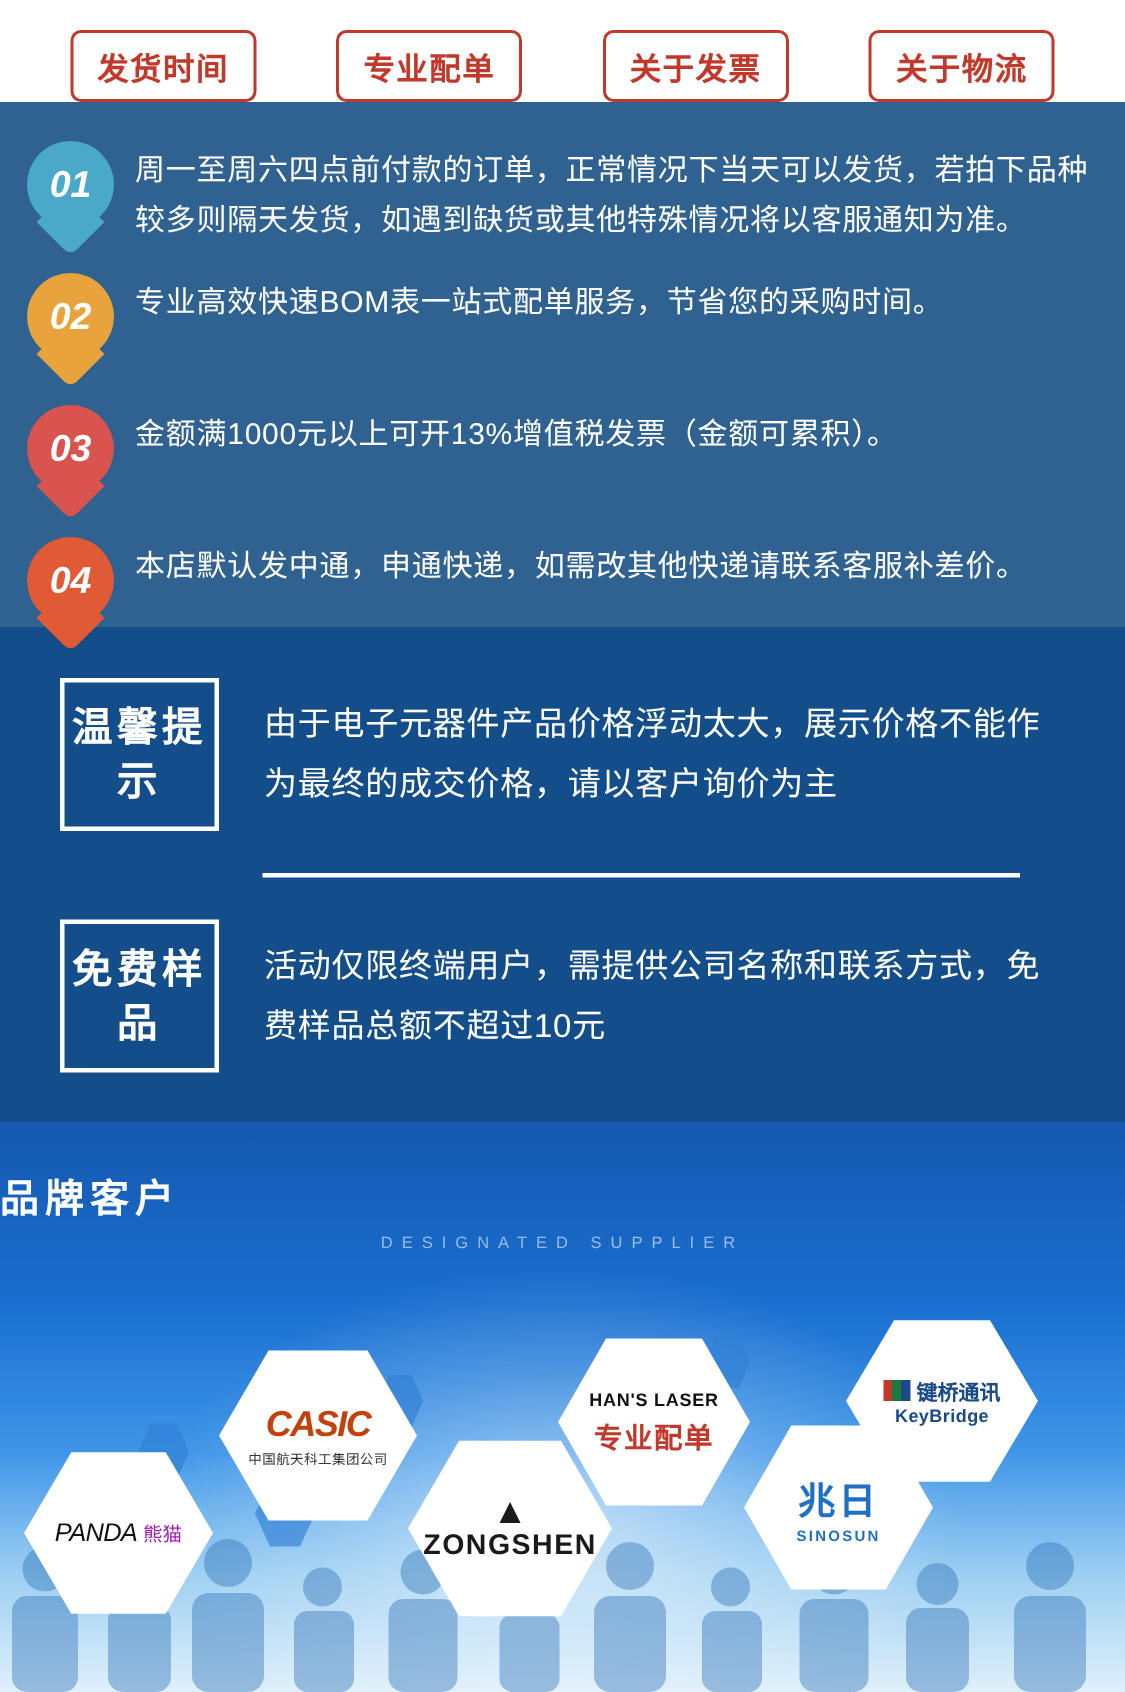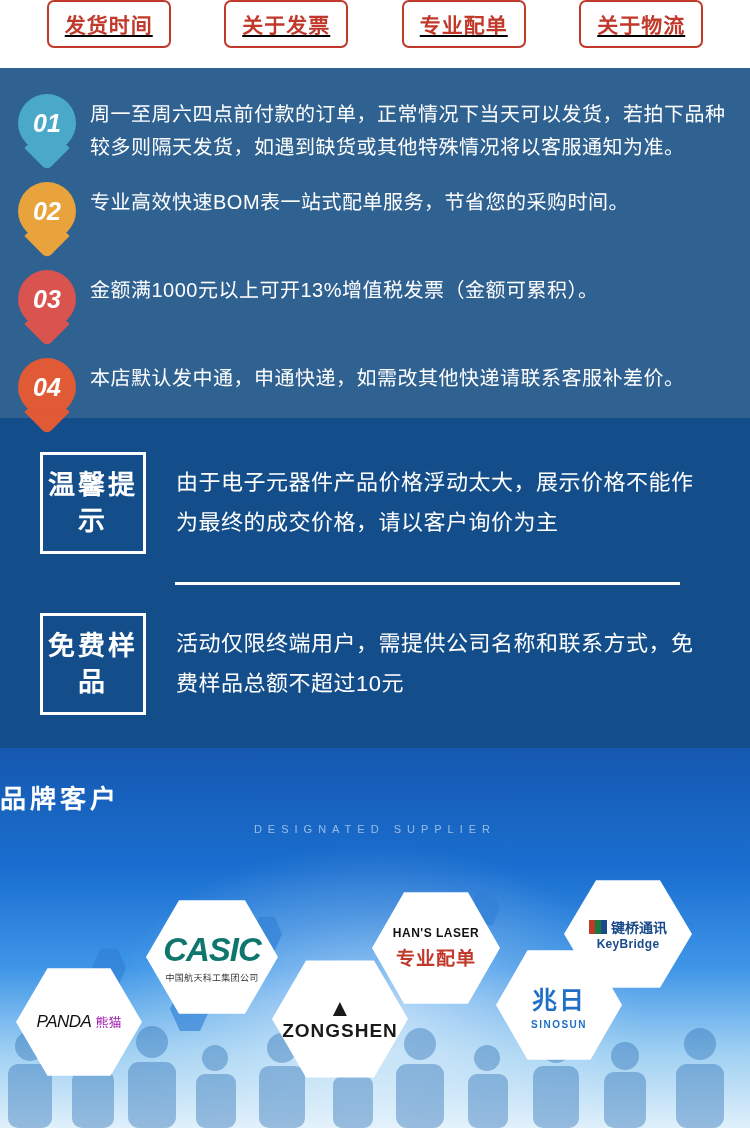--- a/index.html
+++ b/index.html
@@ -12,26 +12,25 @@
     height: 1128px;
     font-family: "Liberation Sans", "DejaVu Sans", sans-serif;
     overflow: hidden;
     position: relative;
   }
 
   
   .tab-row {
     height: 68px;
     display: flex;
-    align-items: flex-start;
+    align-items: flex-end;
     justify-content: space-around;
     padding: 0 20px;
     box-sizing: border-box;
     background: #ffffff;
-    text-decoration: underline;
   }
   .tab-chip {
     border: 2px solid #c0392b;
     border-radius: 7px;
     color: #c0392b;
     font-size: 21px;
     font-weight: bold;
     letter-spacing: 1px;
     padding: 7px 16px;
     background: #ffffff;
@@ -204,36 +203,36 @@
     font-size: 9px;
     color: #333;
     margin-top: 2px;
     letter-spacing: 0.3px;
     white-space: nowrap;
   }
 
   
   .l-panda { font-size: 17px; font-weight: normal; color: #111; font-style: italic; letter-spacing: -0.5px;}
   .l-panda-cn { font-size: 13px; color: #a21caf; margin-left: 4px;}
-  .l-casic { font-size: 33px; font-weight: bold; color: #0f766e; letter-spacing: -1px; font-style: italic;}
+  .l-casic { font-size: 24px; font-weight: bold; color: #c2410c; letter-spacing: -1px; font-style: italic;}
   .l-zong { font-size: 19px; font-weight: bold; color: #1a1a1a; letter-spacing: 1px;}
   .l-hans-en { font-size: 12px; font-weight: bold; color: #111; letter-spacing: 0.5px;}
   .l-hans-cn { font-size: 19px; font-weight: bold; color: #c0392b; letter-spacing: 1px; margin-top: 3px;}
   .l-sino-cn { font-size: 25px; font-weight: bold; color: #1f6fc4; letter-spacing: 2px;}
   .l-sino-en { font-size: 10px; font-weight: bold; color: #1f6fc4; letter-spacing: 1.5px; margin-top: 3px;}
   .l-key-cn { font-size: 14px; font-weight: bold; color: #1a4a8a;}
   .l-key-en { font-size: 12px; font-weight: bold; color: #1a4a8a; letter-spacing: 0.3px;}
 </style>
 </head>
 <body>
 
 <div class="tab-row">
   <div class="tab-chip">发货时间</div>
+  <div class="tab-chip">专业配单</div>
   <div class="tab-chip">关于发票</div>
-  <div class="tab-chip">专业配单</div>
   <div class="tab-chip">关于物流</div>
 </div>
 
 <div class="svc-block">
 
   <div class="svc-item">
     <div class="pin c1">
       <div class="tail"></div>
       <div class="bulb"></div>
       <div class="num">01</div>

